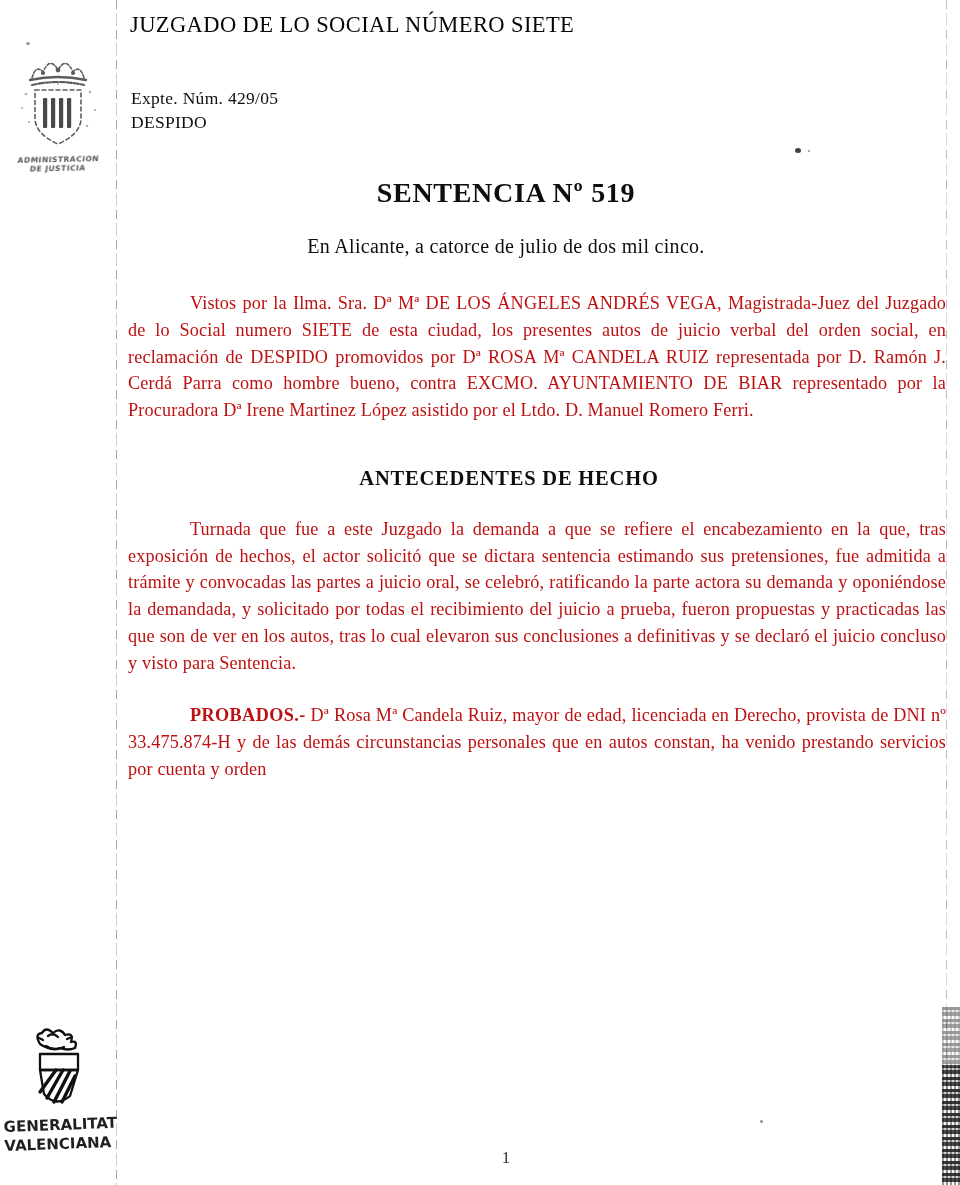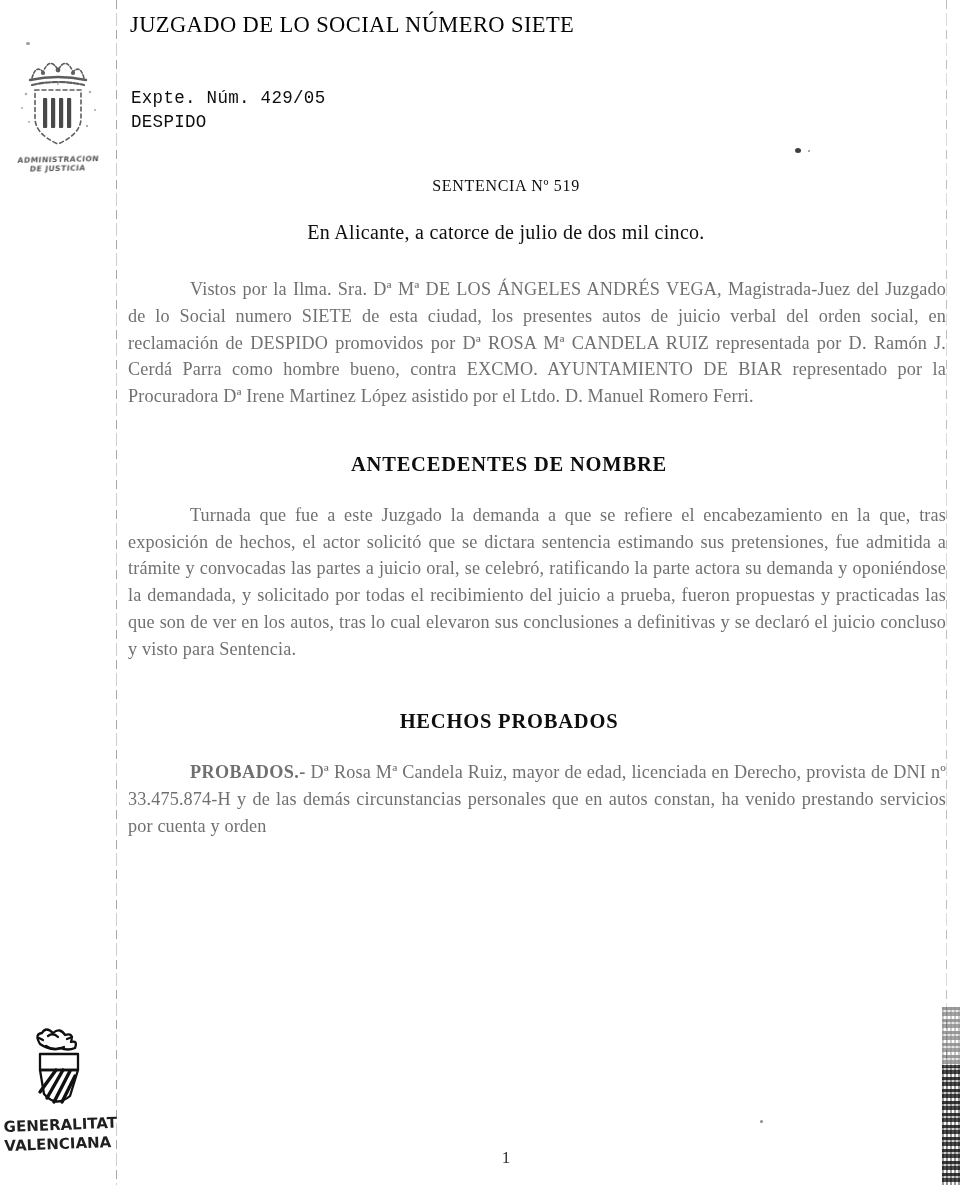--- a/index.html
+++ b/index.html
@@ -129,29 +129,28 @@
   }
   .court-header .line1 { display: block; text-align: left; padding-left: 2px; }
   .court-header .line2 { display: block; text-align: left; padding-left: 116px; }
 
   .case-block {
     margin-top: 46px;
     font-size: 17.5px;
     line-height: 1.38;
     letter-spacing: 0.3px;
     padding-left: 3px;
-    font-family: Liberation Mono, monospace;
   }
   .case-block span { display: block; }
 
   .doc-title {
     margin-top: 43px;
     text-align: center;
-    font-size: 16px;
-    font-weight: 400;
+    font-size: 28px;
+    font-weight: 700;
     letter-spacing: 0.7px;
     padding-right: 62px;
   }
   .doc-subtitle {
     margin-top: 26px;
     text-align: center;
     font-size: 20px;
     font-weight: 700;
     letter-spacing: 0.7px;
     padding-right: 62px;
@@ -174,21 +173,21 @@
   .section-heading.antecedentes { margin-top: 43px; }
   .section-heading.hechos       { margin-top: 48px; }
 
   p.body-par {
     margin: 0;
     text-align: justify;
     font-size: 18.2px;
     line-height: 1.47;
     letter-spacing: 0.15px;
     text-indent: 62px;
-    color: #737373;
+    color: #b91c1c;
   }
   p.par-vistos     { margin-top: 32px; }
   p.par-turnada    { margin-top: 26px; }
   p.par-sustanc    { margin-top: 30px; text-indent: 64px; word-spacing: 4px; }
   p.par-primero    { margin-top: 26px; }
 
   p.body-par .lead {
     font-weight: 700;
     letter-spacing: 0.4px;
   }
@@ -299,25 +298,24 @@
     <div class="case-block">
       <span>Expte. Núm. 429/05</span>
       <span>DESPIDO</span>
     </div>
 
     <div class="doc-title">SENTENCIA Nº 519</div>
     <div class="doc-place-date">En Alicante, a catorce de julio de dos mil cinco.</div>
 
     <p class="body-par par-vistos">Vistos por la Ilma. Sra. Dª Mª DE LOS ÁNGELES ANDRÉS VEGA, Magistrada-Juez del Juzgado de lo Social numero SIETE de esta ciudad, los presentes autos de juicio verbal del orden social, en reclamación de DESPIDO promovidos por Dª ROSA Mª CANDELA RUIZ representada por D. Ramón J. Cerdá Parra como hombre bueno, contra EXCMO. AYUNTAMIENTO DE BIAR representado por la Procuradora Dª Irene Martinez López asistido por el Ltdo. D. Manuel Romero Ferri.</p>
 
-    <div class="section-heading antecedentes">ANTECEDENTES DE NOMBRE</div>
+    <div class="section-heading antecedentes">ANTECEDENTES DE HECHO</div>
 
     <p class="body-par par-turnada">Turnada que fue a este Juzgado la demanda a que se refiere el encabezamiento en la que, tras exposición de hechos, el actor solicitó que se dictara sentencia estimando sus pretensiones, fue admitida a trámite y convocadas las partes a juicio oral, se celebró, ratificando la parte actora su demanda y oponiéndose la demandada, y solicitado por todas el recibimiento del juicio a prueba, fueron propuestas y practicadas las que son de ver en los autos, tras lo cual elevaron sus conclusiones a definitivas y se declaró el juicio concluso y visto para Sentencia.</p>
 
 
-    <div class="section-heading hechos">HECHOS PROBADOS</div>
 
     <p class="body-par par-primero"><span class="lead">PROBADOS.-</span><span> Dª Rosa Mª Candela Ruiz, mayor de edad, licenciada en Derecho, provista de DNI nº 33.475.874-H y de las demás circunstancias personales que en autos constan, ha venido prestando servicios por cuenta y orden</span></p>
 
     <div class="page-number">1</div>
   </div>
 
 </div>
 
 </body></html>

